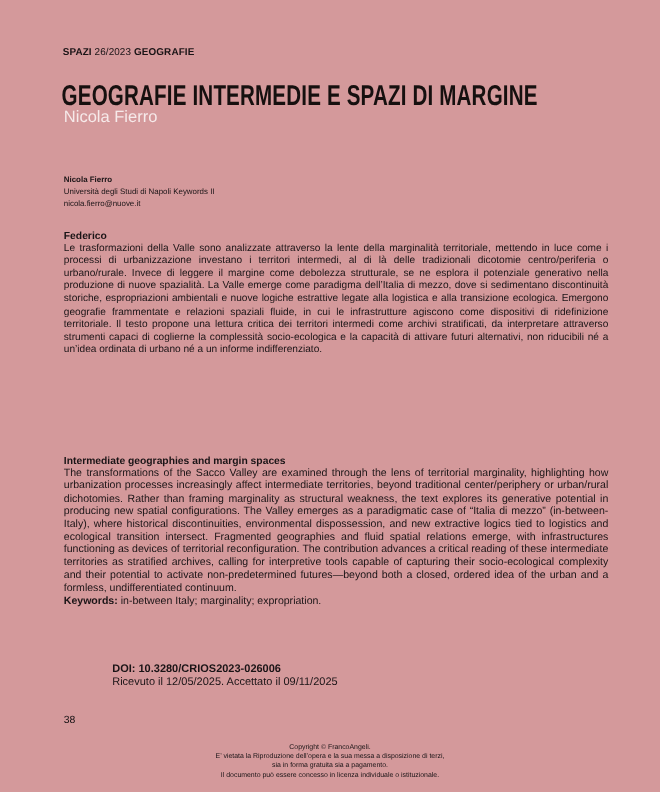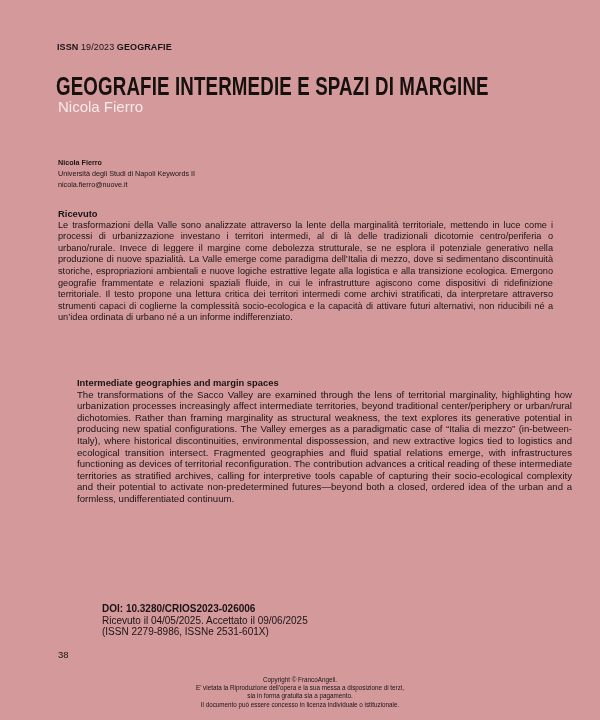--- a/index.html
+++ b/index.html
@@ -9,59 +9,62 @@
   .header b{font-weight:bold;}
   .title{position:absolute;left:56px;top:73px;font-family:"Liberation Sans",sans-serif;font-weight:bold;
          font-size:26px;line-height:26px;transform:scaleX(0.72);transform-origin:left top;
          white-space:nowrap;color:#16100f;letter-spacing:0.2px;}
   .subtitle{position:absolute;left:58px;top:98px;font-size:15px;color:#f6eaea;}
   .author{position:absolute;left:58px;top:157px;font-size:7.2px;line-height:11px;}
   .author .name{font-weight:bold;}
   .block{position:absolute;left:58px;width:495px;font-size:9.2px;line-height:11.6px;text-align:justify;}
   .block .h{font-weight:bold;font-size:9.4px;}
   .abstract{top:208px;}
-  .english{top:377px;font-size:9.6px;line-height:11.6px;margin-left:19px;}
+  .english{top:413px;font-size:9.6px;line-height:11.6px;}
   .kw b{font-weight:bold;}
   .meta{position:absolute;left:58px;top:603px;font-size:10px;line-height:11.6px;margin-left:44px;}
   .meta .doi{font-weight:bold;}
   .pagenum{position:absolute;left:58px;top:649px;font-size:9.5px;}
   .copyright{position:absolute;left:0;width:600px;top:676px;text-align:center;font-size:6.3px;line-height:8.2px;}
 </style>
 </head>
 <body>
 
 <div class="header">
-  <b>ISSN</b>
-  <span>19/2023</span>
+  <b>SPAZI</b>
+  <span>26/2023</span>
   <b>GEOGRAFIE</b>
 </div>
 
 <div class="title">GEOGRAFIE INTERMEDIE E SPAZI DI MARGINE</div>
 <div class="subtitle">Nicola Fierro</div>
 
 <div class="author">
   <div class="name">Nicola Fierro</div>
   <div>Università degli Studi di Napoli Keywords II</div>
   <div>nicola.fierro@nuove.it</div>
 </div>
 
 <div class="block abstract">
-  <div class="h">Ricevuto</div>
+  <div class="h">Federico</div>
   <div>Le trasformazioni della Valle sono analizzate attraverso la lente della marginalità territoriale, mettendo in luce come i processi di urbanizzazione investano i territori intermedi, al di là delle tradizionali dicotomie centro/periferia o urbano/rurale. Invece di leggere il margine come debolezza strutturale, se ne esplora il potenziale generativo nella produzione di nuove spazialità. La Valle emerge come paradigma dell’Italia di mezzo, dove si sedimentano discontinuità storiche, espropriazioni ambientali e nuove logiche estrattive legate alla logistica e alla transizione ecologica. Emergono geografie frammentate e relazioni spaziali fluide, in cui le infrastrutture agiscono come dispositivi di ridefinizione territoriale. Il testo propone una lettura critica dei territori intermedi come archivi stratificati, da interpretare attraverso strumenti capaci di coglierne la complessità socio-ecologica e la capacità di attivare futuri alternativi, non riducibili né a un’idea ordinata di urbano né a un informe indifferenziato.</div>
 </div>
 
 <div class="block english">
   <div class="h">Intermediate geographies and margin spaces</div>
   <div>The transformations of the Sacco Valley are examined through the lens of territorial marginality, highlighting how urbanization processes increasingly affect intermediate territories, beyond traditional center/periphery or urban/rural dichotomies. Rather than framing marginality as structural weakness, the text explores its generative potential in producing new spatial configurations. The Valley emerges as a paradigmatic case of “Italia di mezzo” (in-between-Italy), where historical discontinuities, environmental dispossession, and new extractive logics tied to logistics and ecological transition intersect. Fragmented geographies and fluid spatial relations emerge, with infrastructures functioning as devices of territorial reconfiguration. The contribution advances a critical reading of these intermediate territories as stratified archives, calling for interpretive tools capable of capturing their socio-ecological complexity and their potential to activate non-predetermined futures—beyond both a closed, ordered idea of the urban and a formless, undifferentiated continuum.</div>
+  <div class="kw">
+    <b>Keywords:</b>
+    <span>in-between Italy; marginality; expropriation.</span>
+  </div>
 </div>
 
 <div class="meta">
   <div class="doi">DOI: 10.3280/CRIOS2023-026006</div>
-  <div>Ricevuto il 04/05/2025. Accettato il 09/06/2025</div>
-  <div>(ISSN 2279-8986, ISSNe 2531-601X)</div>
+  <div>Ricevuto il 12/05/2025. Accettato il 09/11/2025</div>
 </div>
 
 <div class="pagenum">38</div>
 
 <div class="copyright">
   <div>Copyright © FrancoAngeli.</div>
   <div>E’ vietata la Riproduzione dell’opera e la sua messa a disposizione di terzi,</div>
   <div>sia in forma gratuita sia a pagamento.</div>
   <div>Il documento può essere concesso in licenza individuale o istituzionale.</div>
 </div>

